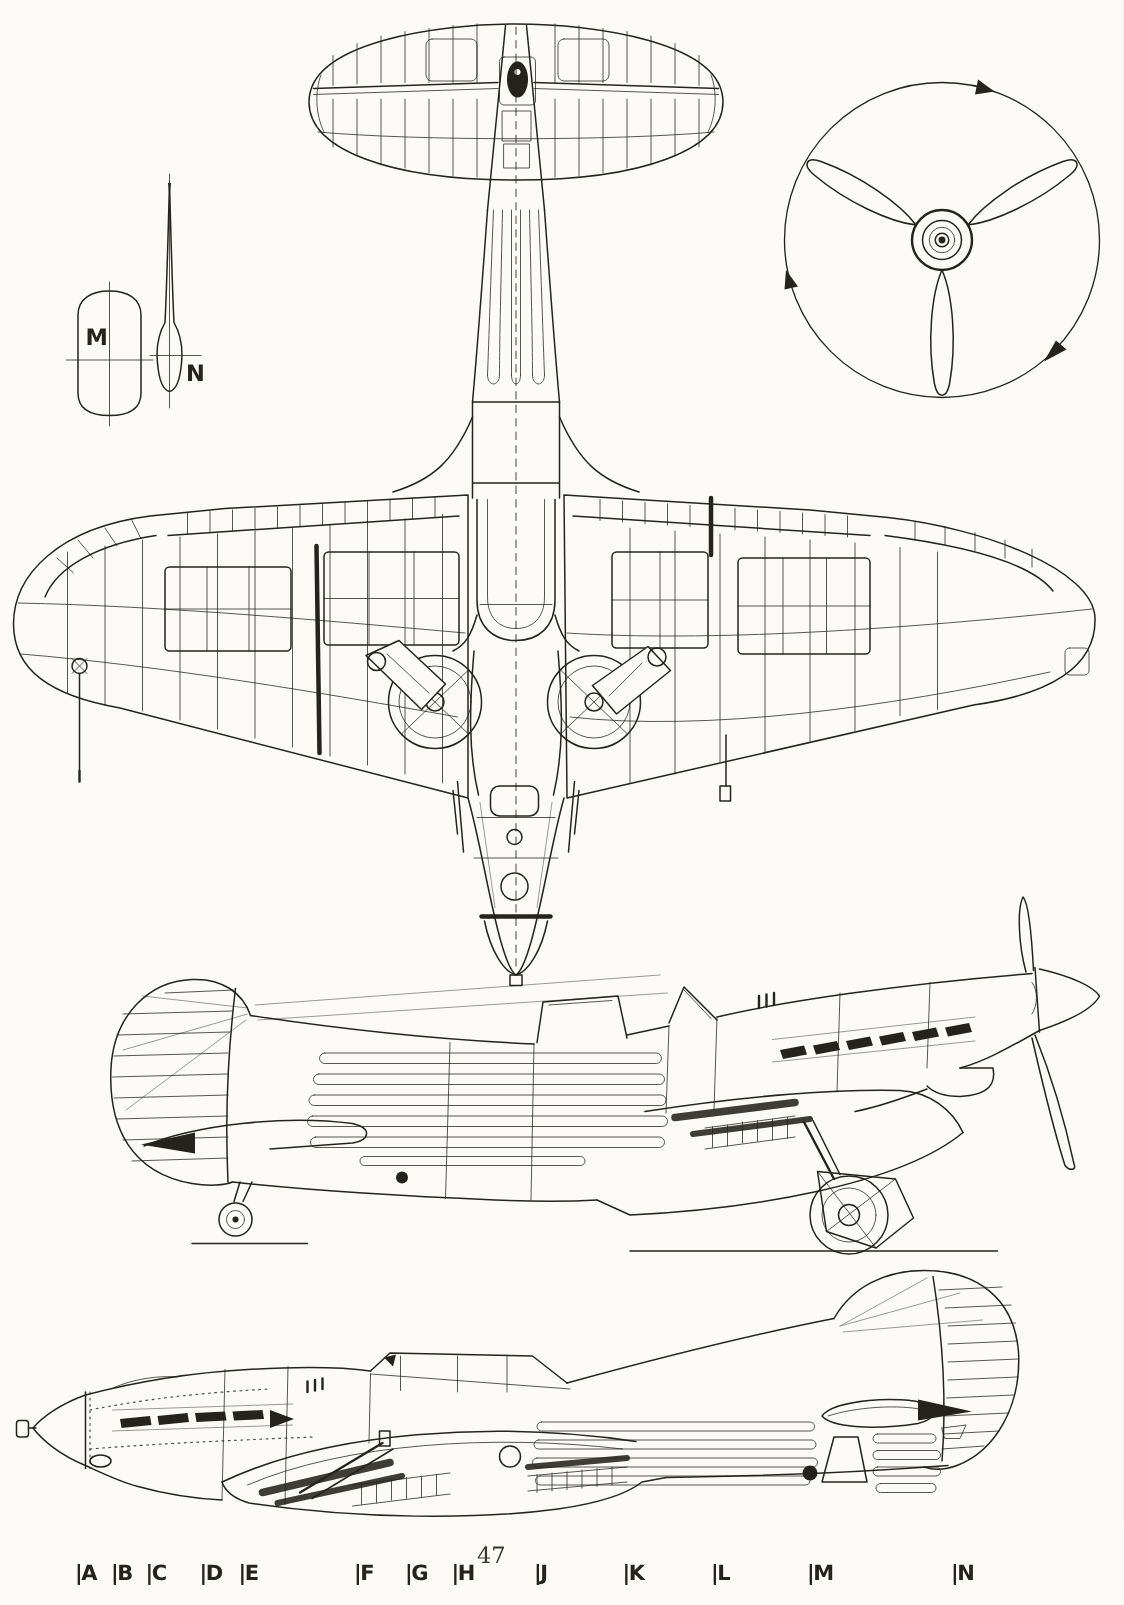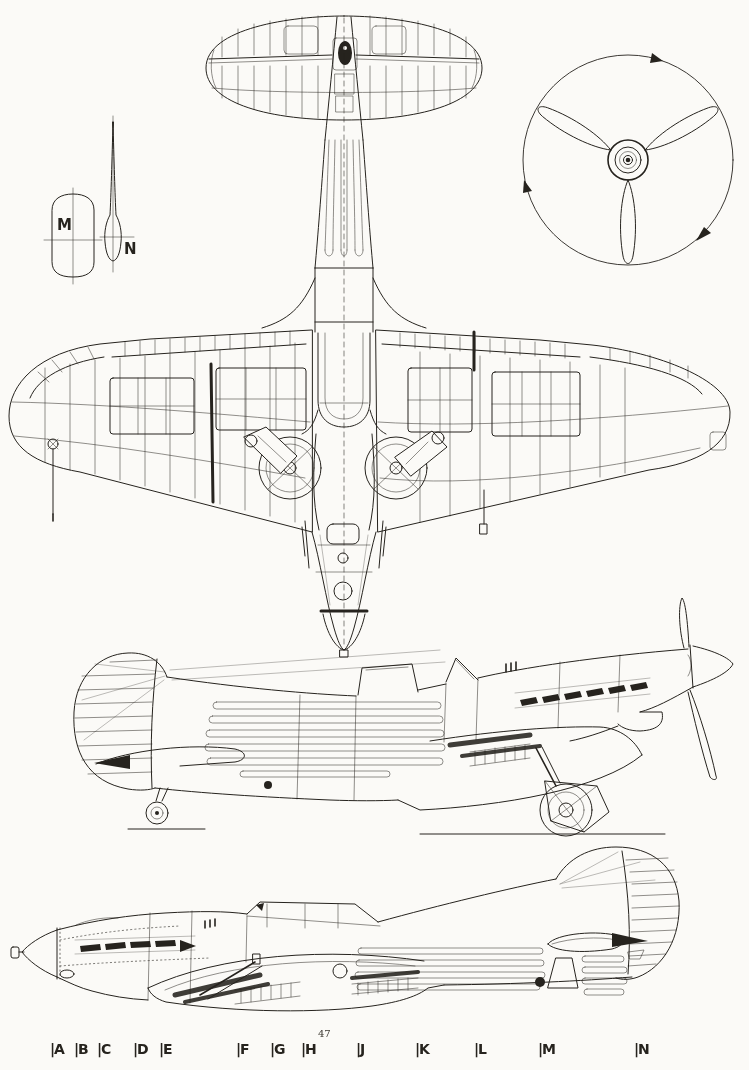--- a/index.html
+++ b/index.html
@@ -19,21 +19,21 @@
   .faint{stroke-width:.6;opacity:.5;}
   .thick{stroke-width:3;}
   .mid{stroke-width:1.6;}
   .dash{stroke-dasharray:5 4;stroke-width:.7;opacity:.8;}
   .dot{stroke-dasharray:1.2 3;stroke-width:.8;opacity:.8;}
   .label{position:absolute;font-weight:bold;line-height:1;}
   .xsec-label{font-size:15px;letter-spacing:.5px;}
   .marker{position:absolute;top:1041px;font-size:14px;font-weight:bold;
           letter-spacing:-1px;white-space:nowrap;}
   .pagenum{position:absolute;font-family:"DejaVu Serif","Liberation Serif",serif;
-           font-size:10px;font-weight:normal;color:#3a362f;}
+           font-size:15px;font-weight:normal;color:#3a362f;}
 </style>
 </head>
 <body>
 
 <div class="page">
 
   <svg class="art" width="749" height="1070" viewBox="0 0 749 1070">
 
     <g>
       <path d="M52,210 C52,199 61,194 73,194 C85,194 94,199 94,210 L94,262 C94,272 87,277 73,277 C59,277 52,272 52,262 Z"></path>

